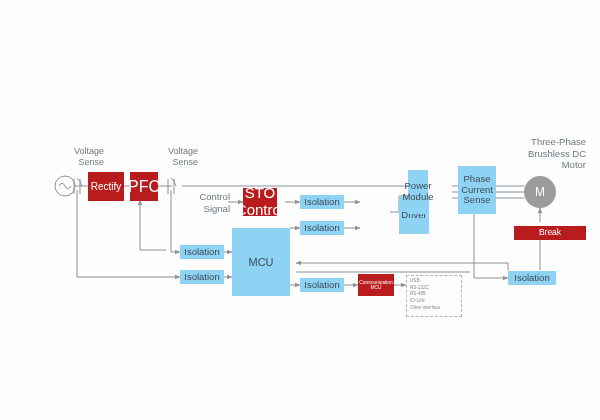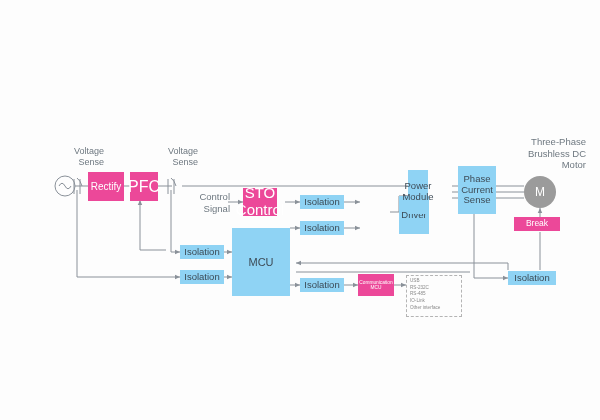--- a/index.html
+++ b/index.html
@@ -10,21 +10,21 @@
   }
   #canvas{position:relative;width:600px;height:420px;}
   svg.wires{position:absolute;left:0;top:0;width:600px;height:420px;}
 
   .blk{
     position:absolute;box-sizing:border-box;
     display:flex;align-items:center;justify-content:center;
     text-align:center;line-height:1.12;
   }
   .blue{background:#8fd3f4;color:#3d4b56;}
-  .gray{background:#ec4899;color:#ffffff;}
+  .gray{background:#b91c1c;color:#ffffff;}
   .iso{background:#8fd3f4;color:#3b4a55;font-size:9.5px;text-align:center;}
   .lbl{position:absolute;color:#6e7880;text-align:right;line-height:1.22;}
   .motor{
     position:absolute;border-radius:50%;
     background:#9b9b9b;color:#ffffff;
     display:flex;align-items:center;justify-content:center;
   }
   .dashbox{
     position:absolute;box-sizing:border-box;
     border:1px dashed #b4b4b4;background:#fdfdfd;
@@ -176,21 +176,21 @@
       <span>Phase</span><br>
       <span>Current</span><br>
       <span>Sense</span>
     </div>
   </div>
 
   <div class="motor" style="left:524px;top:176px;width:32px;height:32px;font-size:12px;">
     <span>M</span>
   </div>
 
-  <div class="blk gray" style="left:514px;top:217px;width:46px;height:14px;font-size:8.5px;">
+  <div class="blk gray" style="left:514px;top:226px;width:72px;height:14px;font-size:8.5px;">
     <span>Break</span>
   </div>
 
   <div class="blk gray" style="left:358px;top:274px;width:36px;height:22px;font-size:4.8px;">
     <div>
       <span>Communication</span><br>
       <span>MCU</span>
     </div>
   </div>
 

